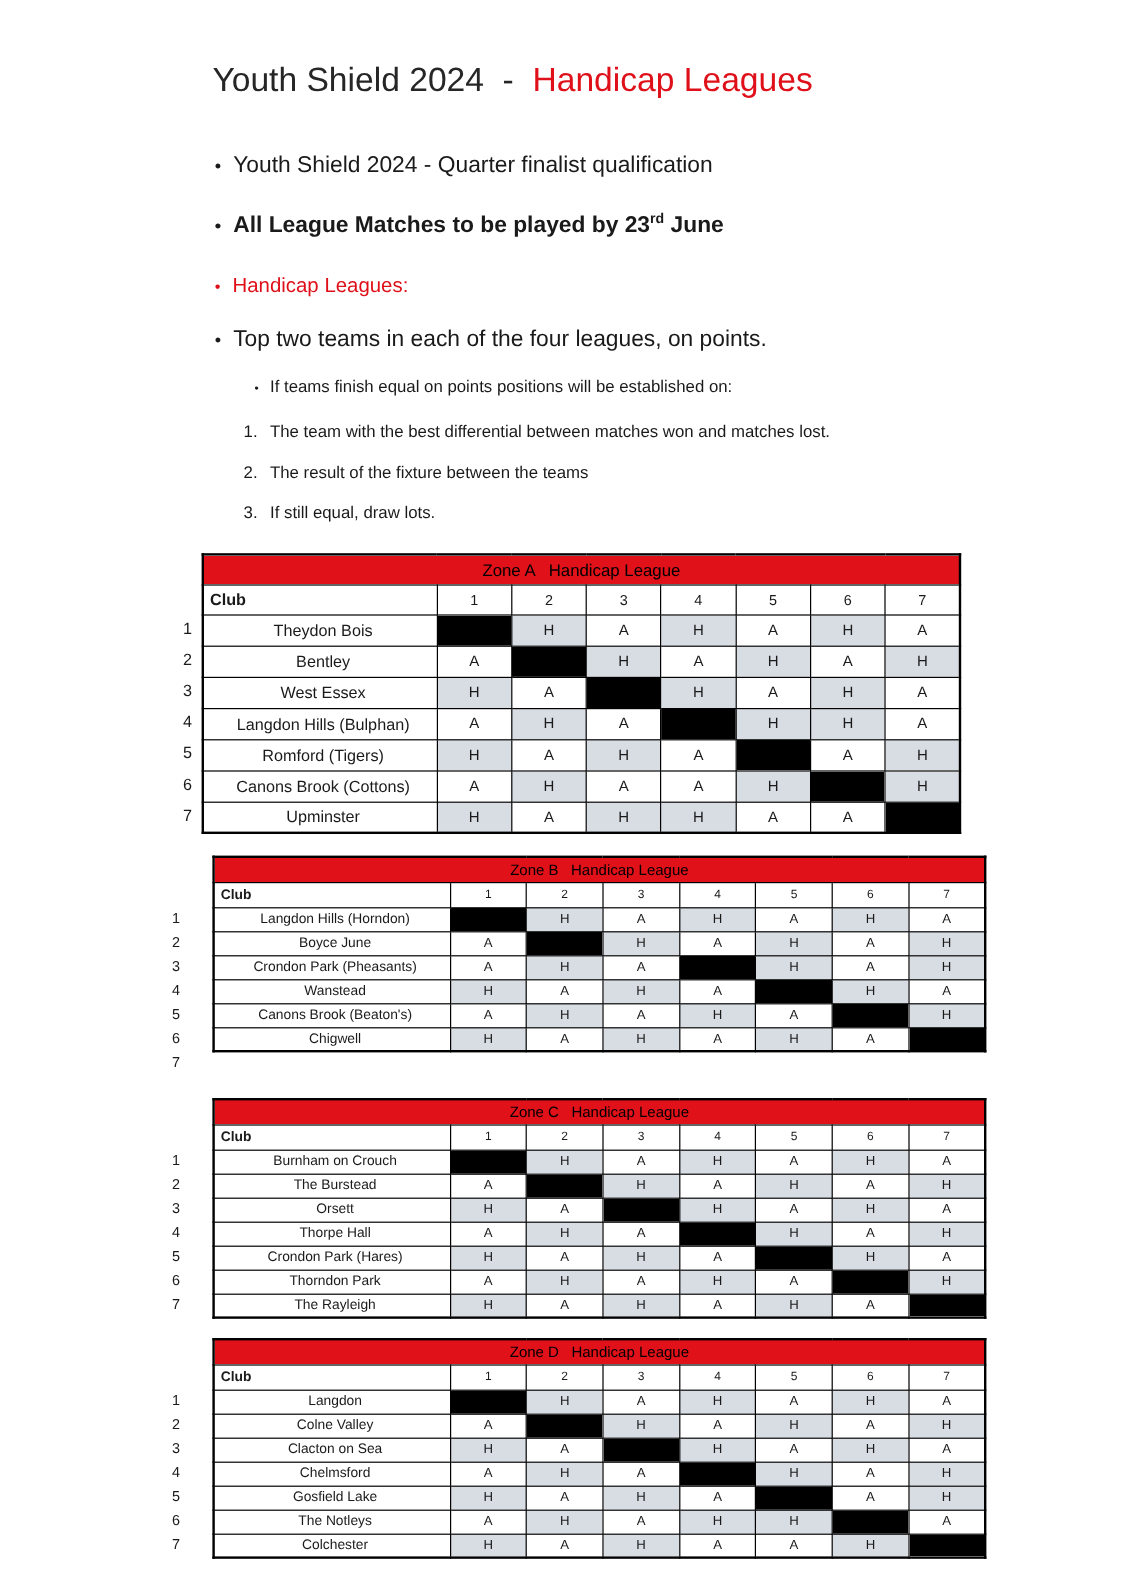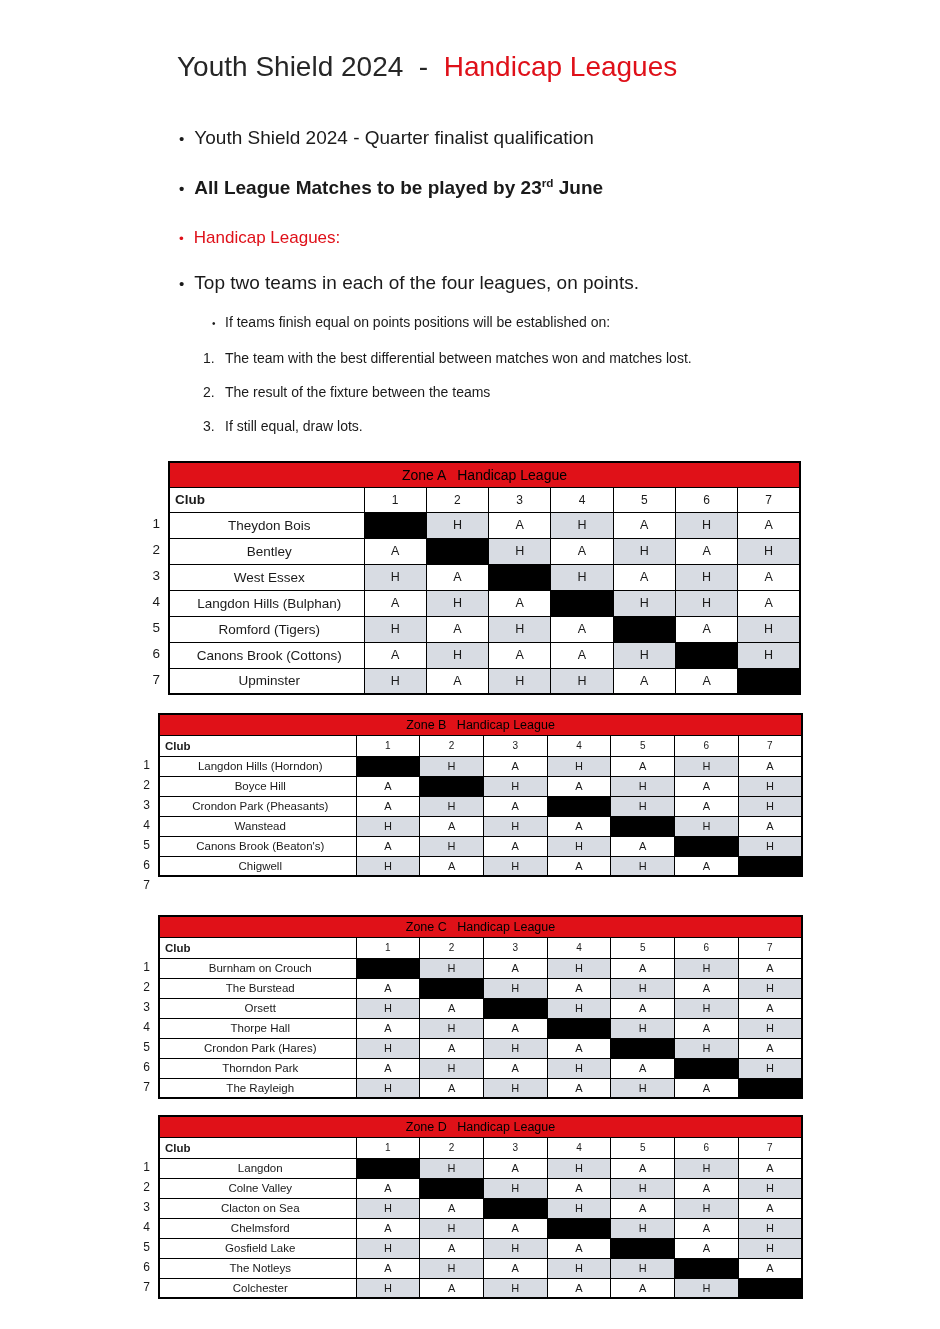--- a/index.html
+++ b/index.html
@@ -33,21 +33,21 @@
   .z4{left:158px; top:1115px;}
   .zone table{border-collapse:collapse; table-layout:fixed; border:2px solid #000; background:#fff;}
   .zone td{border:1px solid #000; padding:0; overflow:hidden; color:#1a1a1a; vertical-align:middle;}
   .zone .zhead{background:var(--red); color:#000000; font-weight:400; text-align:center; white-space:pre; border:1px solid #000;}
   .zone .club-h{font-weight:700; padding-left:5px;}
   .zone .club{padding-left:5px; white-space:nowrap;text-align:center;}
   .zone .num-h, .zone .ha{text-align:center;}
   .zone .shaded{background:var(--shade);}
   .zone .blackcell{background:#000;}
   .zone-a table{width:633px;}
-  .zone-sm table{width:645px;}
+  .zone-sm table{width:645px;margin-left:19px;}
   .zone-a .club-col{width:195px;}
   .zone-sm .club-col{width:197px;}
   .zone-a .zr-head{height:25px;} .zone-a .zr-cols{height:25px;} .zone-a .zr-data{height:26px;}
   .zone-sm .zr-head{height:21px;} .zone-sm .zr-cols{height:21px;} .zone-sm .zr-data{height:20px;}
   .zone-a .zhead{font-size:14px;}
   .zone-a .club,.zone-a .club-h{font-size:13.5px;}
   .zone-a .num-h{font-size:12px;}
   .zone-a .ha{font-size:12.5px;}
   .zone-sm .zhead{font-size:12.5px;}
   .zone-sm .club,.zone-sm .club-h{font-size:11.5px;}
@@ -254,21 +254,21 @@
             <td class="club">Langdon Hills (Horndon)</td>
             <td class="blackcell"></td>
             <td class="ha shaded">H</td>
             <td class="ha">A</td>
             <td class="ha shaded">H</td>
             <td class="ha">A</td>
             <td class="ha shaded">H</td>
             <td class="ha">A</td>
           </tr>
           <tr class="zr-data">
-            <td class="club">Boyce Hill</td>
+            <td class="club">Boyce June</td>
             <td class="ha">A</td>
             <td class="blackcell"></td>
             <td class="ha shaded">H</td>
             <td class="ha">A</td>
             <td class="ha shaded">H</td>
             <td class="ha">A</td>
             <td class="ha shaded">H</td>
           </tr>
           <tr class="zr-data">
             <td class="club">Crondon Park (Pheasants)</td>

